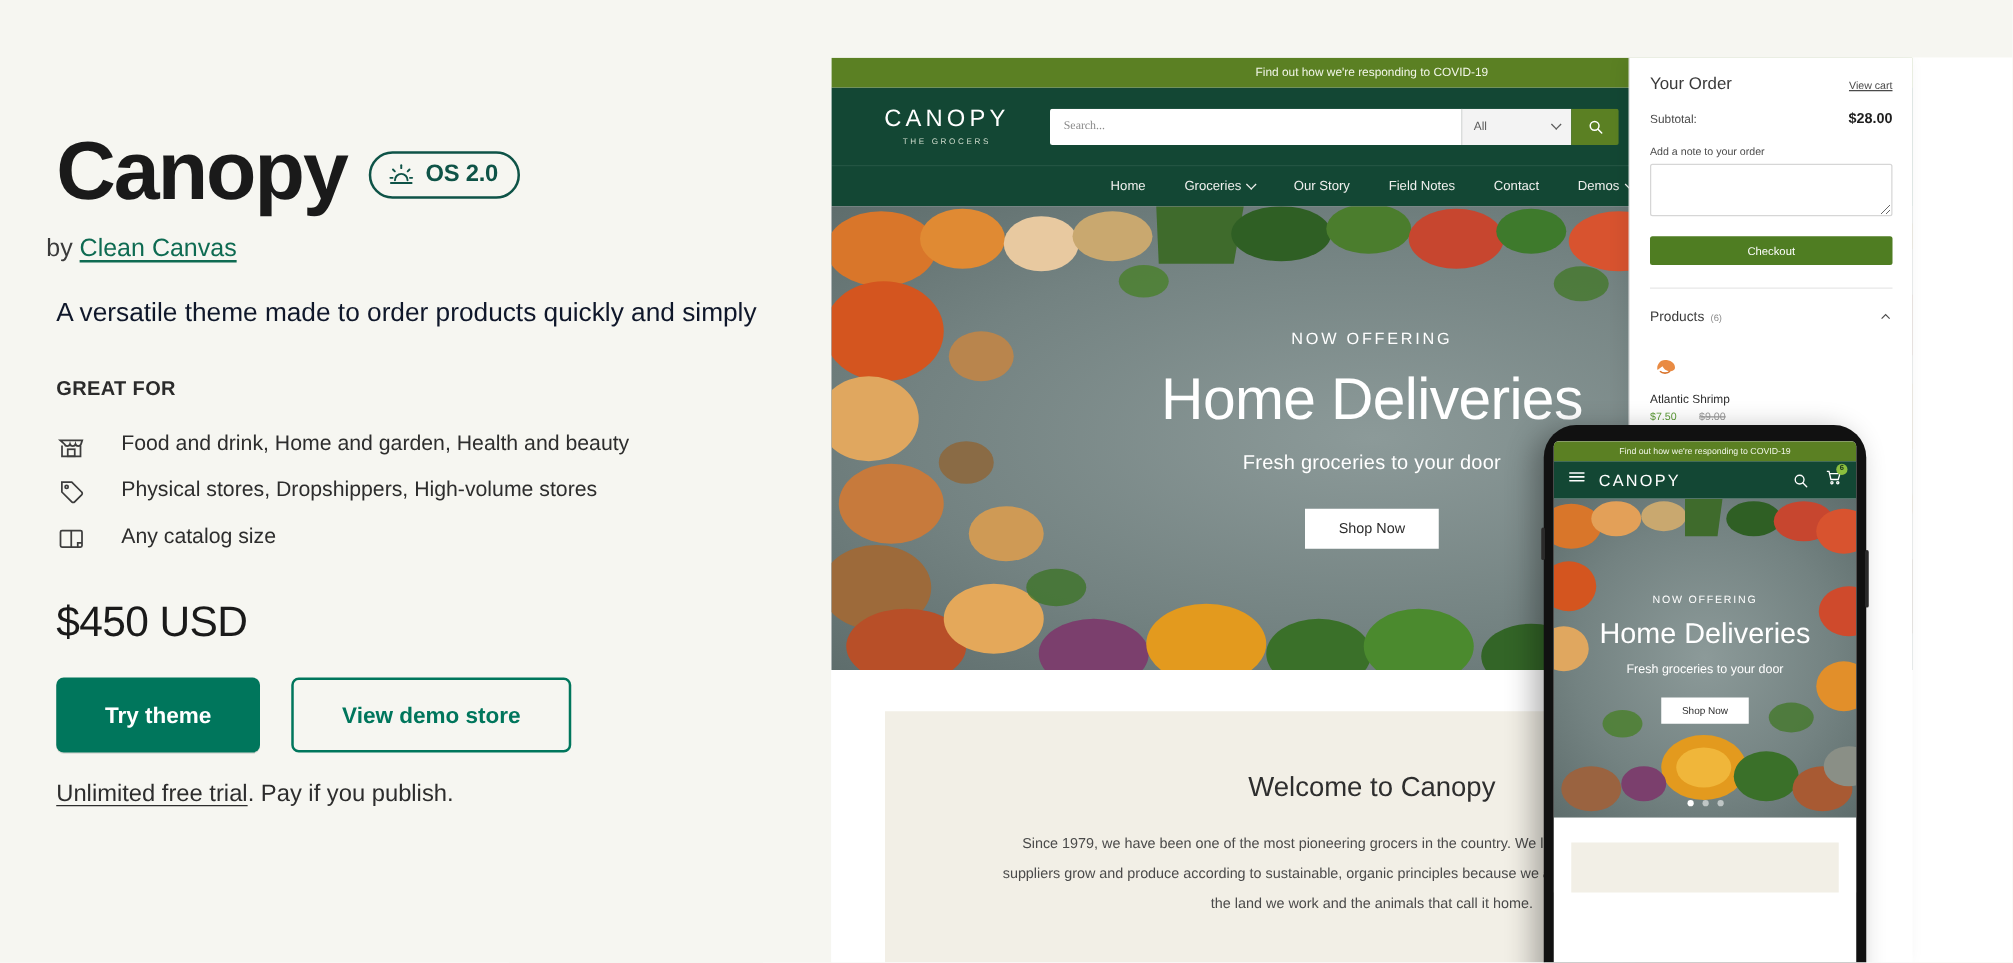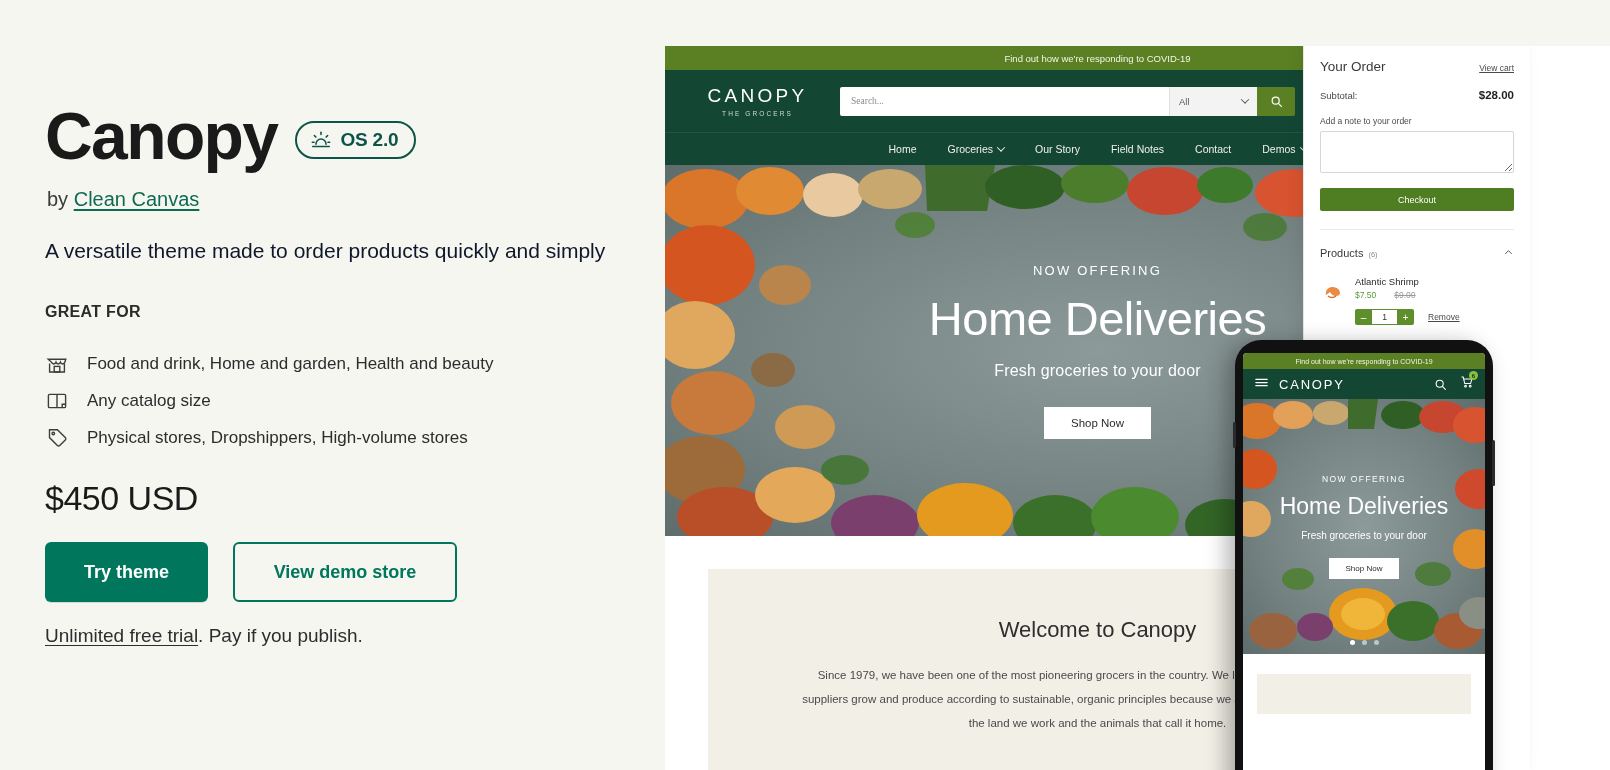--- a/index.html
+++ b/index.html
@@ -31,41 +31,41 @@
     border: 2px solid #0e5347; border-radius: 999px;
     padding: 6px 16px 6px 13px;
     margin-top: 8px;
   }
   .os-badge .badge-label {
     font-size: 19px; font-weight: 700; color: #0e5347; letter-spacing: -0.2px;
   }
   .sun-icon { display: block; width: 22px; height: 22px; }
 
   .byline {
-    position: absolute; left: 47px; top: 188px;
+    position: absolute; left: 37px; top: 188px;
     font-size: 20px; color: #3b3b3b;
   }
   .byline a {
     color: #0e6b52; text-decoration: underline; text-underline-offset: 3px;
   }
   .tagline {
     position: absolute; left: 45px; top: 236px;
     font-size: 21px; color: #0f172a; line-height: 1.4;
   }
 
   .great-for-head {
     position: absolute; left: 45px; top: 303px;
     font-size: 16px; font-weight: 700; color: #2b2b2b; letter-spacing: 0.3px;
   }
   .feature-list {
     position: absolute; left: 45px; top: 345px;
     list-style: none;
   }
   .feature-item {
-    display: flex; align-items: center; gap: 18px;
+    display: flex; align-items: flex-start; gap: 28px;
     height: 37px; margin-bottom: 0px;
   }
   .feature-icon { width: 24px; height: 24px; flex: 0 0 24px; }
   .feature-text { font-size: 17px; color: #2d2d2d; }
 
   .price {
     position: absolute; left: 45px; top: 479px;
     font-size: 34px; color: #1a1a1a; letter-spacing: -0.5px;
   }
   .btn-row {
@@ -225,21 +225,21 @@
     margin-top: 11px; width: 100%; height: 23px; background: #4f7d22;
     color: #fff; font-size: 9px; border: none; border-radius: 2px;
     display: flex; align-items: center; justify-content: center; cursor: pointer;
   }
   .prod-head {
     margin-top: 18px; padding-top: 13px; border-top: 1px solid #e8e8e8;
     display: flex; align-items: center; justify-content: space-between;
   }
   .prod-title { font-size: 11px; color: #3a3a3a; }
   .prod-count { font-size: 7.5px; color: #8b8b8b; margin-left: 5px; }
-  .prod-row { display: flex; gap: 9px; margin-top: 15px; }
+  .prod-row { display: flex; gap: 9px; margin-top: 15px; flex-direction: column; }
   .prod-thumb {
     width: 26px; height: 26px; flex: 0 0 26px; margin-top: 2px;
     border-radius: 2px; overflow: hidden;
   }
   .prod-name { font-size: 9.5px; color: #2b2b2b; }
   .prod-prices { margin-top: 3px; font-size: 8.5px; }
   .price-sale { color: #5b9a36; }
   .price-was { color: #9a9a9a; text-decoration: line-through; margin-left: 18px; }
   .qty-row { display: flex; align-items: center; gap: 14px; margin-top: 9px; }
   .qty-stepper { display: flex; height: 16px; border-radius: 2px; overflow: hidden; }
@@ -342,35 +342,35 @@
             <path d="M3.2 7.2h17.6l-1 3.1a2.3 2.3 0 0 1-4.4 0 2.3 2.3 0 0 1-4.4 0 2.3 2.3 0 0 1-4.4 0z"></path>
             <path d="M4.6 11.4V20h14.8v-8.6"></path>
             <rect x="9.2" y="14.4" width="5.6" height="5.6"></rect>
           </svg>
         </span>
         <span class="feature-text">Food and drink, Home and garden, Health and beauty</span>
       </li>
       <li class="feature-item">
         <span class="feature-icon">
           <svg viewBox="0 0 24 24" width="24" height="24" fill="none" stroke="#3d3d3d" stroke-width="1.4">
+            <path d="M20.3 11.6 12.4 3.7H4.5v7.9l7.9 7.9a1.6 1.6 0 0 0 2.3 0l5.6-5.6a1.6 1.6 0 0 0 0-2.3z"></path>
+            <circle cx="8.3" cy="7.5" r="1.25"></circle>
+          </svg>
+        </span>
+        <span class="feature-text">Physical stores, Dropshippers, High-volume stores</span>
+      </li>
+      <li class="feature-item">
+        <span class="feature-icon">
+          <svg viewBox="0 0 24 24" width="24" height="24" fill="none" stroke="#3d3d3d" stroke-width="1.4">
             <rect x="3.4" y="5.4" width="17.2" height="13.2" rx="1.2"></rect>
             <line x1="12" y1="5.4" x2="12" y2="18.6"></line>
             <path d="M17.2 18.6v-3.4h3.4"></path>
           </svg>
         </span>
         <span class="feature-text">Any catalog size</span>
-      </li>
-      <li class="feature-item">
-        <span class="feature-icon">
-          <svg viewBox="0 0 24 24" width="24" height="24" fill="none" stroke="#3d3d3d" stroke-width="1.4">
-            <path d="M20.3 11.6 12.4 3.7H4.5v7.9l7.9 7.9a1.6 1.6 0 0 0 2.3 0l5.6-5.6a1.6 1.6 0 0 0 0-2.3z"></path>
-            <circle cx="8.3" cy="7.5" r="1.25"></circle>
-          </svg>
-        </span>
-        <span class="feature-text">Physical stores, Dropshippers, High-volume stores</span>
       </li>
     </ul>
 
     <div class="price">$450 USD</div>
 
     <div class="btn-row">
       <button class="btn btn-primary">Try theme</button>
       <button class="btn btn-secondary">View demo store</button>
     </div>
 

